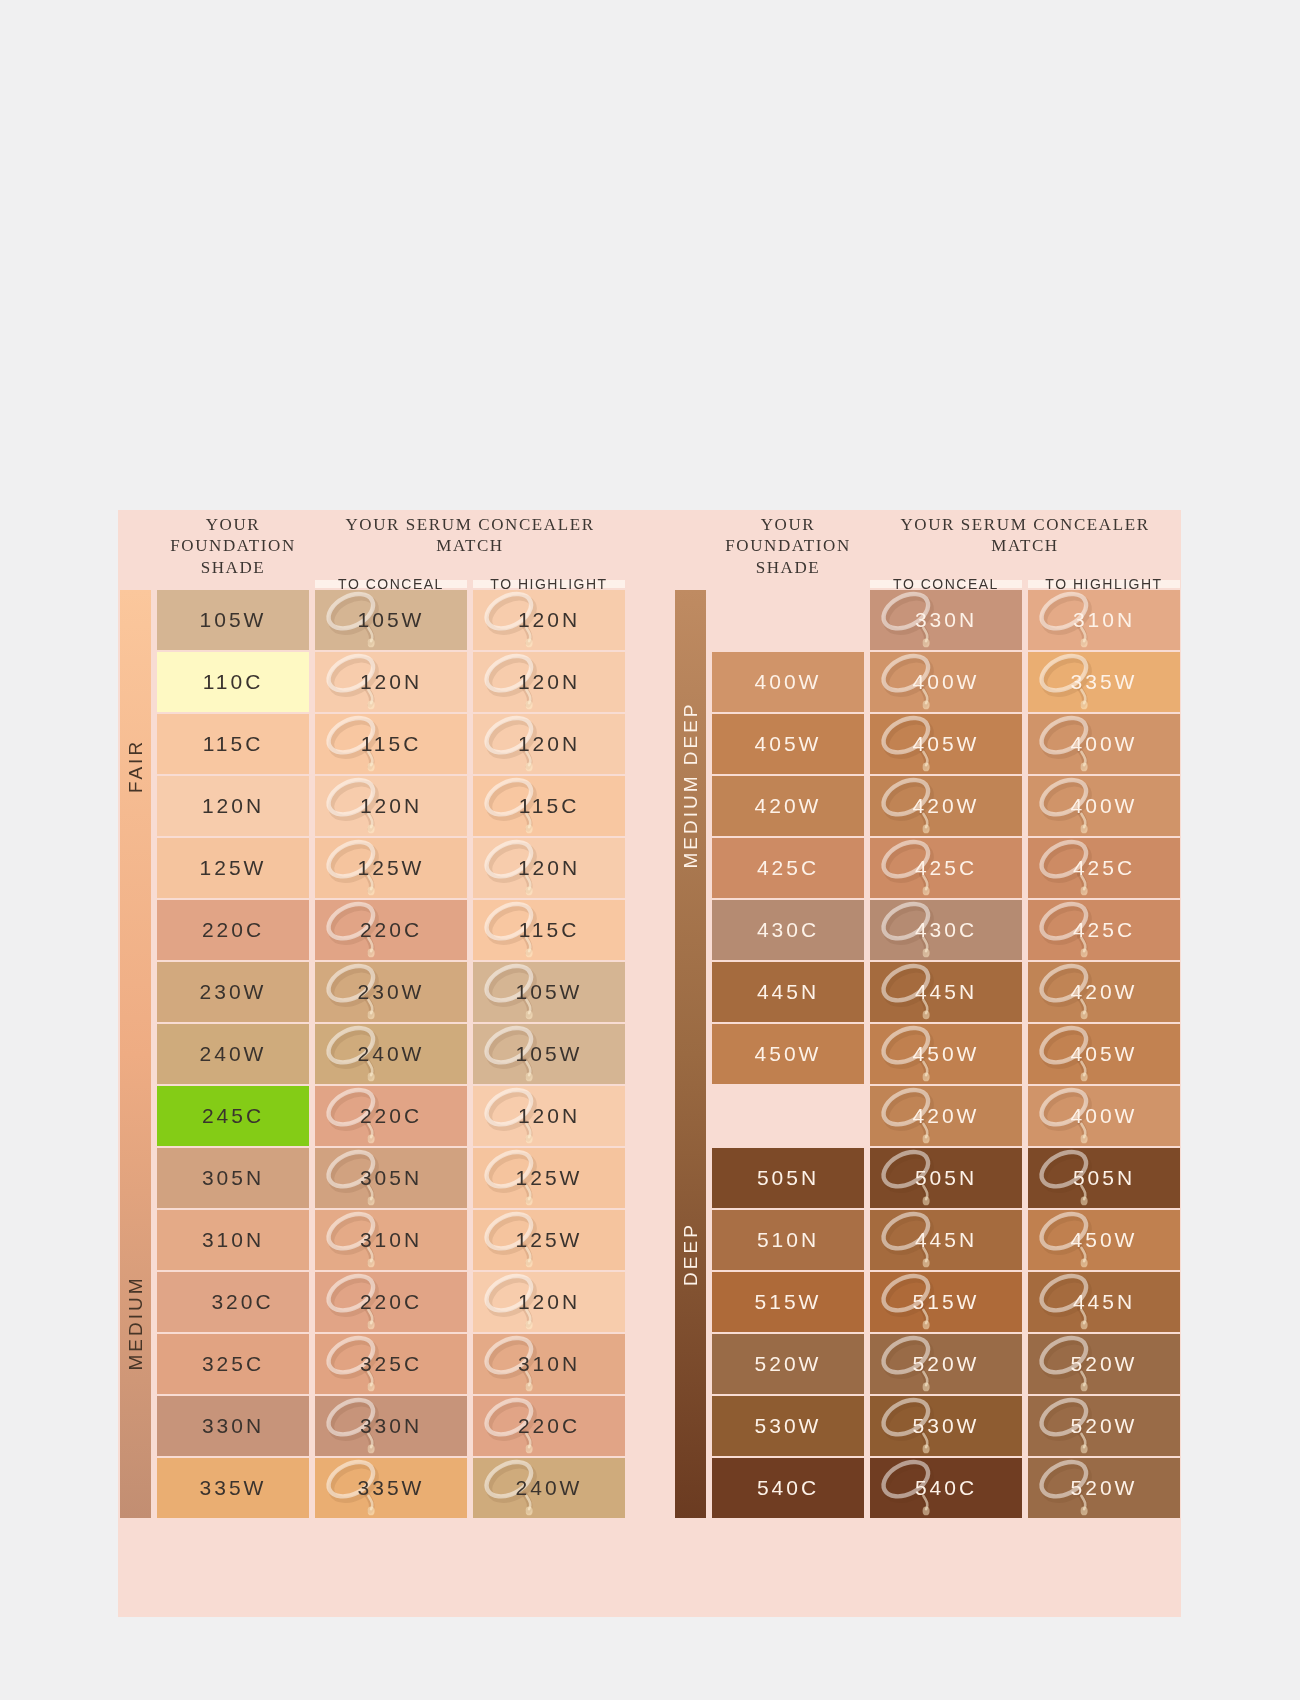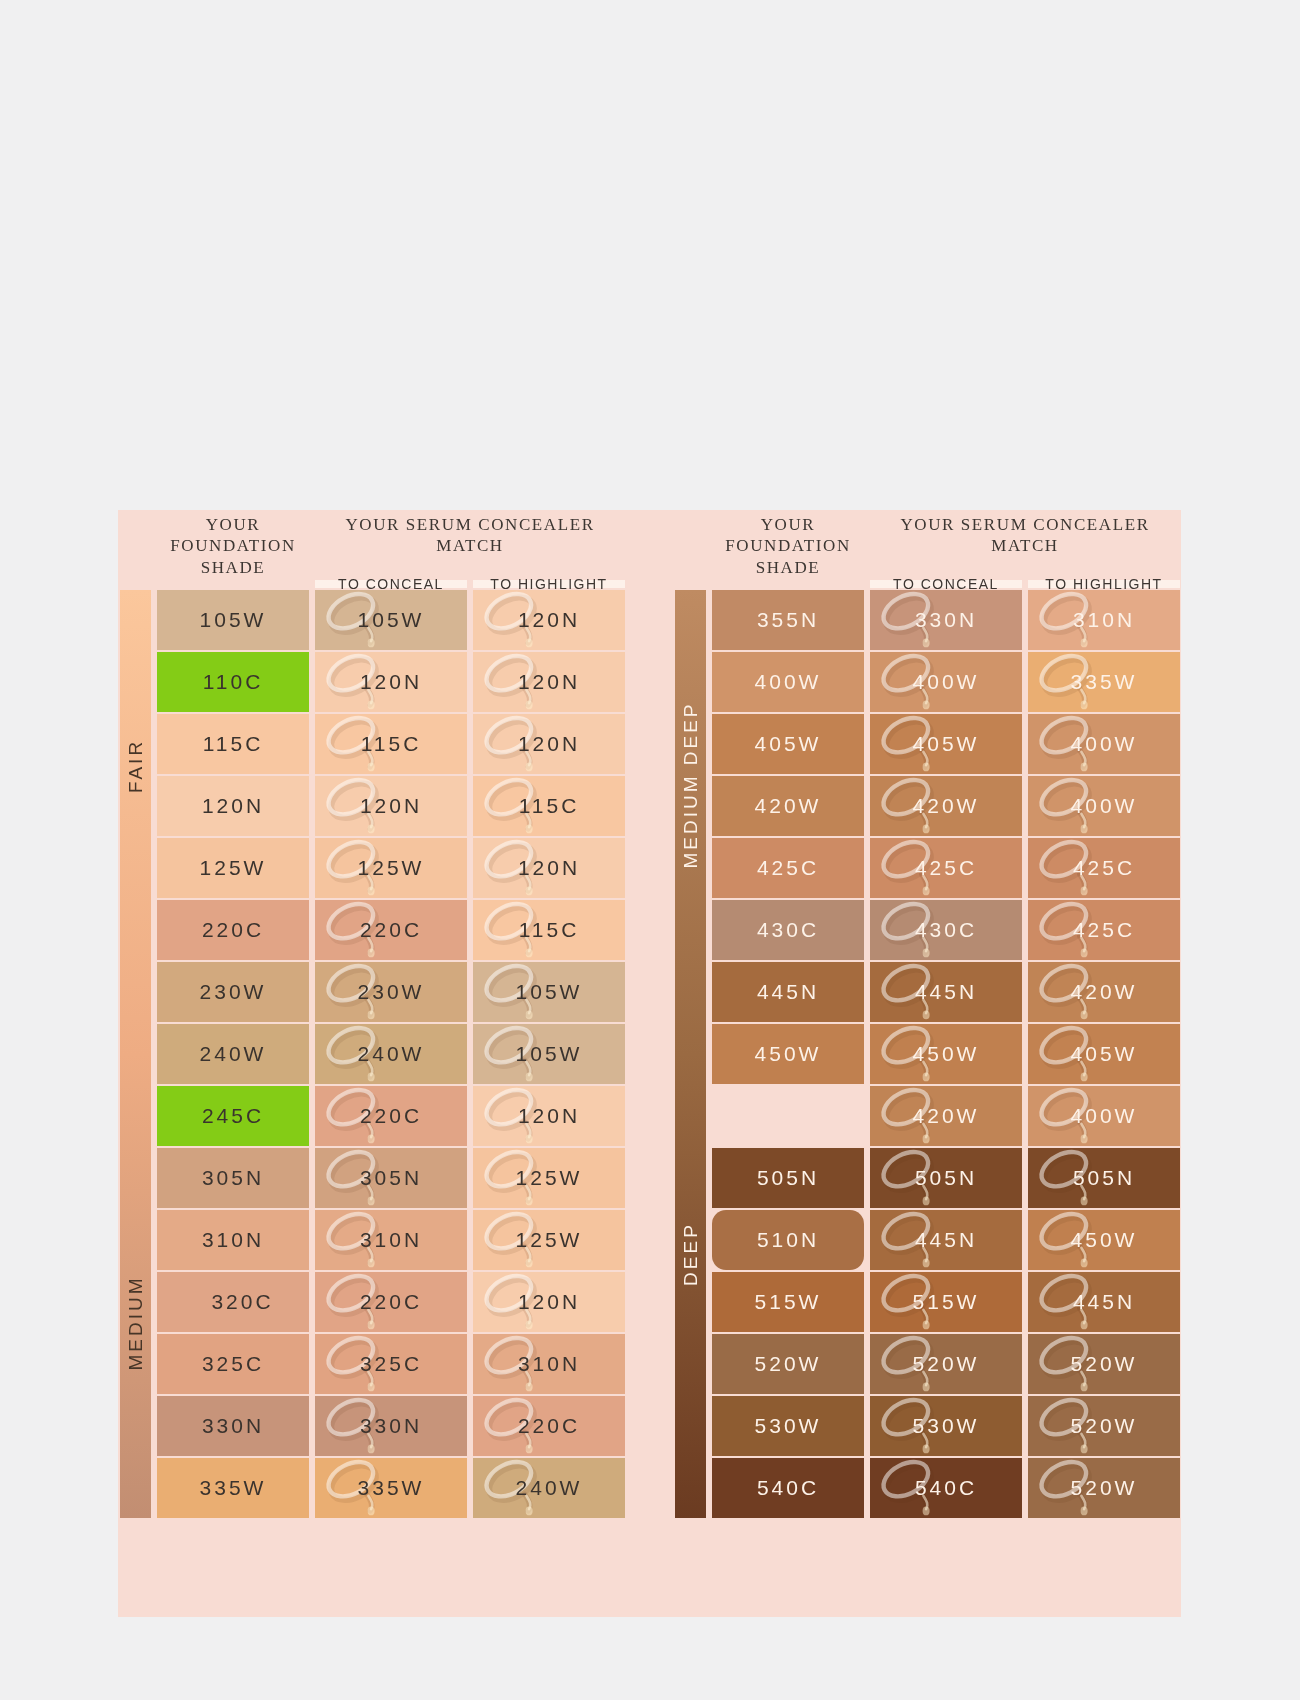--- a/index.html
+++ b/index.html
@@ -74,21 +74,21 @@
     <g fill="none" stroke-linecap="round">
       <ellipse cx="38" cy="30" rx="27" ry="17" transform="rotate(-27 38 30)" stroke="rgba(90,45,20,0.10)" stroke-width="7"></ellipse>
       <ellipse cx="35" cy="26" rx="27" ry="17" transform="rotate(-27 35 26)" stroke="rgba(255,255,255,0.5)" stroke-width="5"></ellipse>
       <path d="M53 43 C 58 50 61 56 57 62" stroke="rgba(90,45,20,0.12)" stroke-width="6"></path>
       <path d="M55 45 C 59 51 61 55 58 60" stroke="rgba(255,246,226,0.55)" stroke-width="3"></path>
     </g>
     <ellipse cx="58" cy="62" rx="4" ry="5" fill="rgba(255,240,205,0.5)"></ellipse>
   </svg>
           <span class="cell-label">120N</span>
         </div>
-        <div class="cell" style="grid-column: 2; background: #84cc16; color: rgb(58, 51, 46); justify-content: center;">
+        <div class="cell" style="grid-column: 2; background: #fef9c3; color: rgb(58, 51, 46); justify-content: center;">
           <span class="cell-label">110C</span>
         </div>
         <div class="cell" style="grid-column: 3; background: rgb(247, 204, 172); color: rgb(58, 51, 46);">
           <svg class="smear" viewBox="0 0 84 72" width="74" height="64" aria-hidden="true">
     <g fill="none" stroke-linecap="round">
       <ellipse cx="38" cy="30" rx="27" ry="17" transform="rotate(-27 38 30)" stroke="rgba(90,45,20,0.10)" stroke-width="7"></ellipse>
       <ellipse cx="35" cy="26" rx="27" ry="17" transform="rotate(-27 35 26)" stroke="rgba(255,255,255,0.5)" stroke-width="5"></ellipse>
       <path d="M53 43 C 58 50 61 56 57 62" stroke="rgba(90,45,20,0.12)" stroke-width="6"></path>
       <path d="M55 45 C 59 51 61 55 58 60" stroke="rgba(255,246,226,0.55)" stroke-width="3"></path>
     </g>
@@ -463,23 +463,20 @@
 
     <div class="shade-table right">
       <div class="band" style="background: linear-gradient(rgb(191, 139, 98), rgb(154, 106, 66), rgb(107, 59, 33));">
           <div class="band-label" style="top: 21%; color: rgb(253, 242, 232);">MEDIUM DEEP</div>
           <div class="band-label" style="top: 71.5%; color: rgb(253, 242, 232);">DEEP</div>
         </div>
       <div class="head head-foundation">YOUR FOUNDATION SHADE</div>
       <div class="head head-match">YOUR SERUM CONCEALER MATCH</div>
       <div class="chip chip-conceal">TO CONCEAL</div>
       <div class="chip chip-highlight">TO HIGHLIGHT</div>
-    <div class="cell" style="grid-column: 2; background: rgb(193, 138, 101); color: rgb(253, 242, 232);">
-          <span class="cell-label">355N</span>
-        </div>
         <div class="cell" style="grid-column: 3; background: rgb(199, 148, 122); color: rgb(253, 242, 232);">
           <svg class="smear" viewBox="0 0 84 72" width="74" height="64" aria-hidden="true">
     <g fill="none" stroke-linecap="round">
       <ellipse cx="38" cy="30" rx="27" ry="17" transform="rotate(-27 38 30)" stroke="rgba(90,45,20,0.10)" stroke-width="7"></ellipse>
       <ellipse cx="35" cy="26" rx="27" ry="17" transform="rotate(-27 35 26)" stroke="rgba(255,255,255,0.5)" stroke-width="5"></ellipse>
       <path d="M53 43 C 58 50 61 56 57 62" stroke="rgba(90,45,20,0.12)" stroke-width="6"></path>
       <path d="M55 45 C 59 51 61 55 58 60" stroke="rgba(255,246,226,0.55)" stroke-width="3"></path>
     </g>
     <ellipse cx="58" cy="62" rx="4" ry="5" fill="rgba(255,240,205,0.5)"></ellipse>
   </svg>
@@ -730,21 +727,21 @@
     <g fill="none" stroke-linecap="round">
       <ellipse cx="38" cy="30" rx="27" ry="17" transform="rotate(-27 38 30)" stroke="rgba(90,45,20,0.10)" stroke-width="7"></ellipse>
       <ellipse cx="35" cy="26" rx="27" ry="17" transform="rotate(-27 35 26)" stroke="rgba(255,255,255,0.5)" stroke-width="5"></ellipse>
       <path d="M53 43 C 58 50 61 56 57 62" stroke="rgba(90,45,20,0.12)" stroke-width="6"></path>
       <path d="M55 45 C 59 51 61 55 58 60" stroke="rgba(255,246,226,0.55)" stroke-width="3"></path>
     </g>
     <ellipse cx="58" cy="62" rx="4" ry="5" fill="rgba(255,240,205,0.5)"></ellipse>
   </svg>
           <span class="cell-label">505N</span>
         </div>
-        <div class="cell" style="grid-column: 2; background: rgb(169, 111, 69); color: rgb(253, 242, 232); border-radius: 14px;">
+        <div class="cell" style="grid-column: 2; background: rgb(169, 111, 69); color: rgb(253, 242, 232);">
           <span class="cell-label">510N</span>
         </div>
         <div class="cell" style="grid-column: 3; background: rgb(165, 107, 62); color: rgb(253, 242, 232);">
           <svg class="smear" viewBox="0 0 84 72" width="74" height="64" aria-hidden="true">
     <g fill="none" stroke-linecap="round">
       <ellipse cx="38" cy="30" rx="27" ry="17" transform="rotate(-27 38 30)" stroke="rgba(90,45,20,0.10)" stroke-width="7"></ellipse>
       <ellipse cx="35" cy="26" rx="27" ry="17" transform="rotate(-27 35 26)" stroke="rgba(255,255,255,0.5)" stroke-width="5"></ellipse>
       <path d="M53 43 C 58 50 61 56 57 62" stroke="rgba(90,45,20,0.12)" stroke-width="6"></path>
       <path d="M55 45 C 59 51 61 55 58 60" stroke="rgba(255,246,226,0.55)" stroke-width="3"></path>
     </g>

